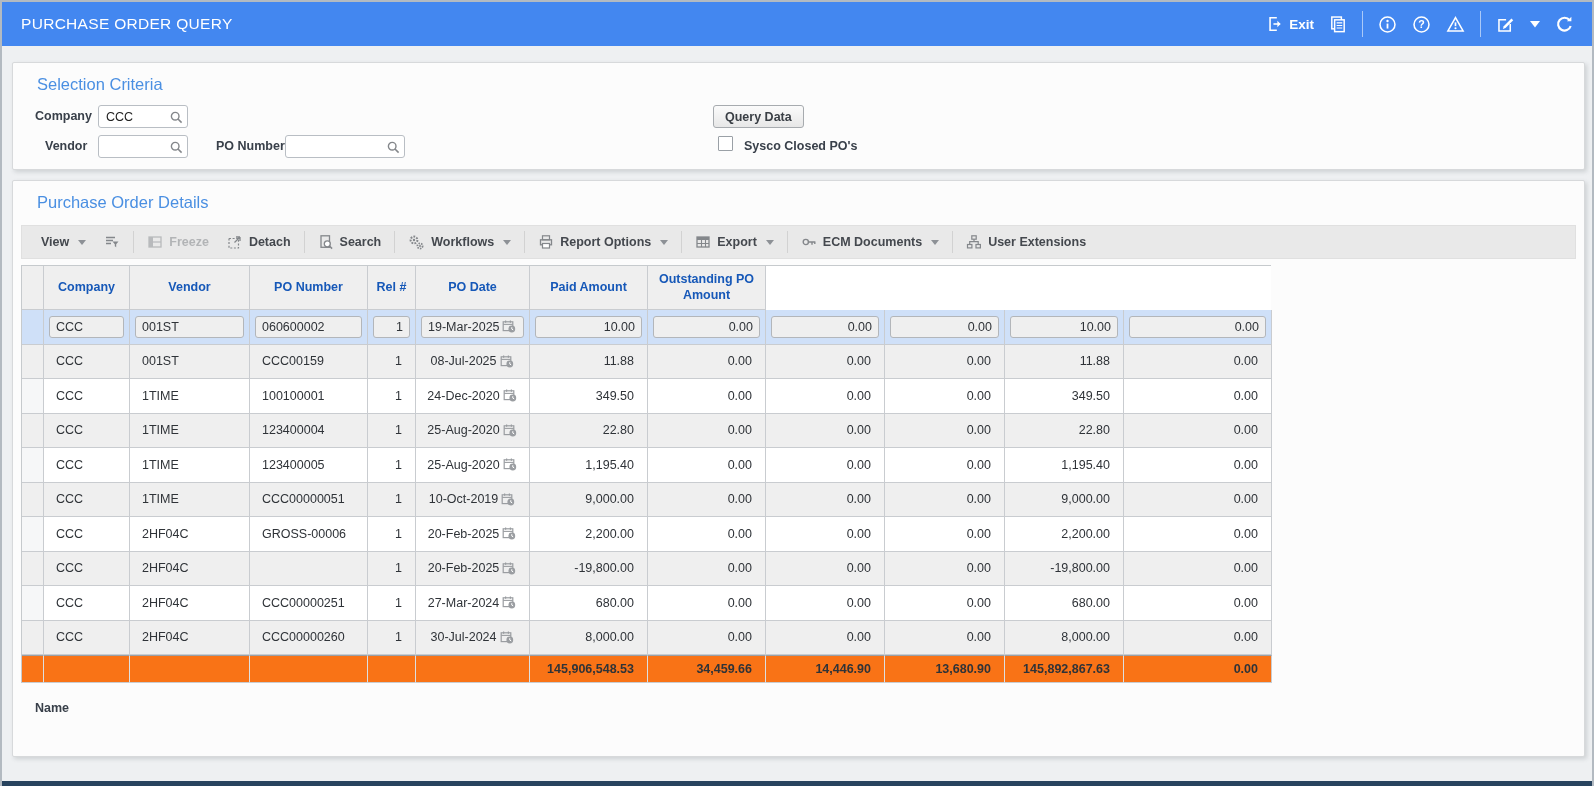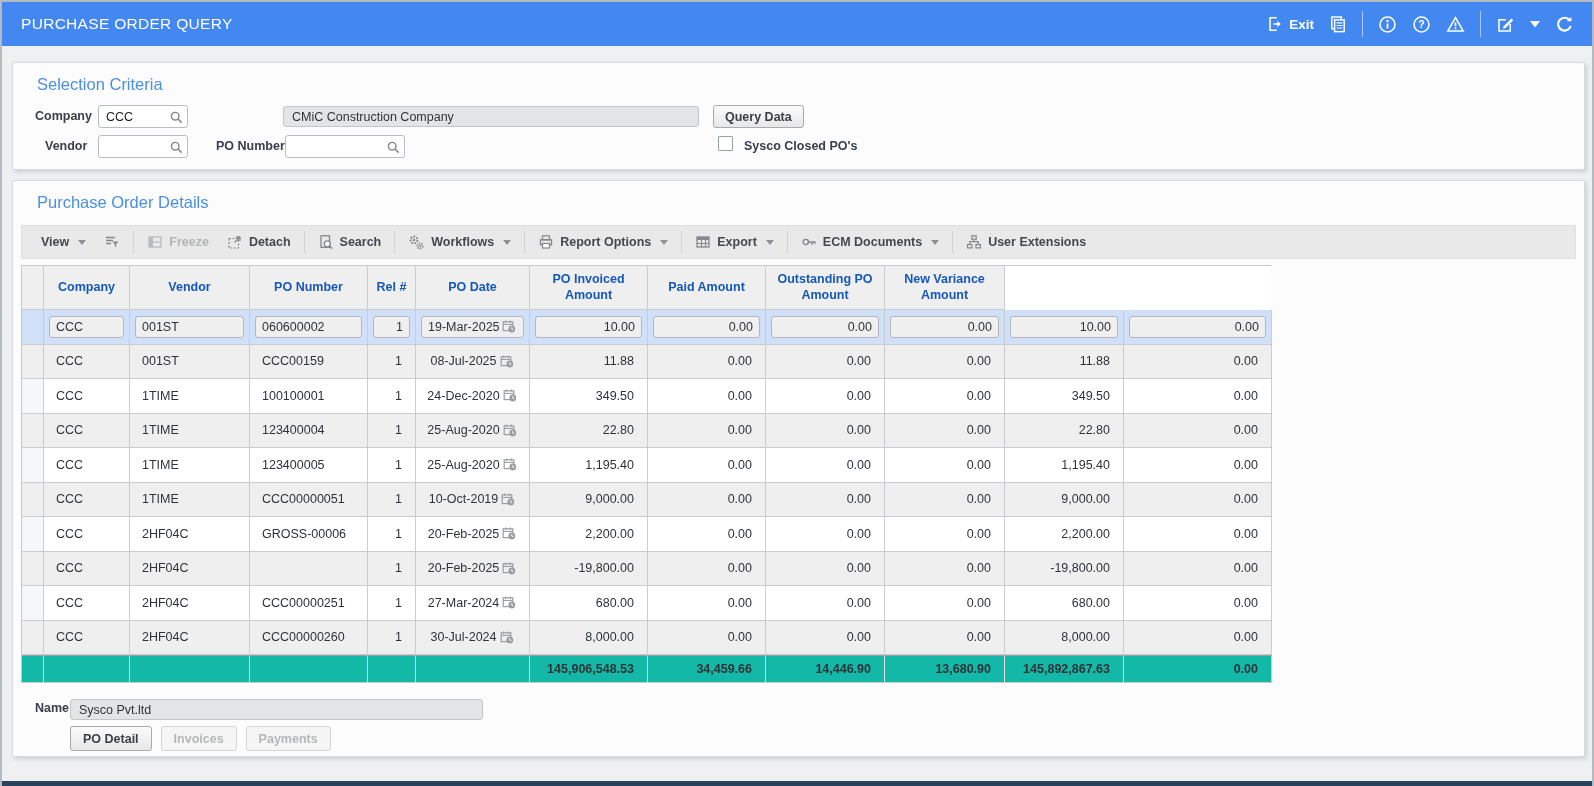--- a/index.html
+++ b/index.html
@@ -74,21 +74,21 @@
   .data-row.selected .tcell{ background:#cfe0f8; }
   .data-row.selected .gutter{ background:#cfe0f8; }
   .al{ justify-content:flex-start; padding-left:12px; }
   .ar{ justify-content:flex-end; padding-right:13px; }
   .ac{ justify-content:center; }
   .datecell{ justify-content:center; gap:3px; }
   .cellbox{ flex:1; margin:0 5px; height:22px; background:#efefef; border:1px solid #b3b6ba; border-radius:3px;
             display:flex; align-items:center; padding:0 6px; font-size:12.5px; color:#2f3338; }
   .cellbox.num{ justify-content:flex-end; }
   .cellbox.datebox{ justify-content:space-between; }
-  .totals-row .tcell{ height:28px; background:#14b8a6; font-weight:700;
+  .totals-row .tcell{ height:28px; background:#f97316; font-weight:700;
             border-top:1px solid #9aa0a6; border-right:1px solid #dddfe1; border-bottom:1px solid #c9ccd0; }
   .totals-row .tcell:last-child{ border-right:1px solid #c9ccd0; }
 
   
   .name-label{ position:absolute; left:22px; top:520px; }
   .name-field{ left:57px; top:518px; width:413px; }
   .footer-buttons{ position:absolute; left:57px; top:545px; display:flex; gap:9px; }
   .footer-buttons .btn{ height:25px; padding:0 12px; }
   .mag svg, .dateicon svg{ display:block; }
   .dateicon{ display:inline-flex; cursor:pointer; }
@@ -180,21 +180,20 @@
     <span class="flabel" style="position:absolute;left:22px;top:46px;">Company</span>
     <span class="lov" style="left:85px;top:42px;width:90px;">
       <input value="CCC" style="">
       <span class="mag">
           <svg width="15" height="15" viewBox="0 0 15 15">
             <circle cx="6.2" cy="6.2" r="3.8" fill="none" stroke="#84878b" stroke-width="1.4"></circle>
             <path d="M9 9l3.6 3.6" stroke="#84878b" stroke-width="1.6"></path>
           </svg>
         </span>
     </span>
-    <span class="ro-field" style="left:270px;top:43px;width:416px;">CMiC Construction Company</span>
     <button class="btn" style="position:absolute;left:700px;top:42px;height:23px;padding:0 11px;">Query Data</button>
 
     <span class="flabel" style="position:absolute;left:32px;top:76px;">Vendor</span>
     <span class="lov" style="left:85px;top:72px;width:90px;">
       <input value="" style="">
       <span class="mag">
           <svg width="15" height="15" viewBox="0 0 15 15">
             <circle cx="6.2" cy="6.2" r="3.8" fill="none" stroke="#84878b" stroke-width="1.4"></circle>
             <path d="M9 9l3.6 3.6" stroke="#84878b" stroke-width="1.6"></path>
           </svg>
@@ -324,24 +323,22 @@
       </div>
 
     <div class="table-wrap">
         <div class="trow header-row">
           <div class="tcell gutter"></div>
           <div class="tcell">Company</div>
           <div class="tcell">Vendor</div>
           <div class="tcell">PO Number</div>
           <div class="tcell">Rel #</div>
           <div class="tcell">PO Date</div>
-          <div class="tcell">PO Invoiced Amount</div>
           <div class="tcell">Paid Amount</div>
           <div class="tcell">Outstanding PO Amount</div>
-          <div class="tcell">New Variance Amount</div>
         </div>
         <div class="trow data-row selected">
           <div class="tcell gutter"></div>
           <div class="tcell ac">
             <div class="cellbox">
               <div class="" style="white-space: nowrap;">CCC</div>
             </div>
           </div>
           <div class="tcell ac">
             <div class="cellbox">
@@ -818,23 +815,17 @@
           <div class="tcell ar">145,906,548.53</div>
           <div class="tcell ar">34,459.66</div>
           <div class="tcell ar">14,446.90</div>
           <div class="tcell ar">13,680.90</div>
           <div class="tcell ar">145,892,867.63</div>
           <div class="tcell ar">0.00</div>
         </div>
       </div>
 
     <span class="flabel name-label">Name</span>
-    <span class="ro-field name-field">Sysco Pvt.ltd</span>
-
-    <div class="footer-buttons">
-        <button class="btn">PO Detail</button>
-        <button class="btn disabled">Invoices</button>
-        <button class="btn disabled">Payments</button>
-      </div>
+
   </div>
 
   <div class="bottom-edge"></div>
 </div>
 
 </body></html>

